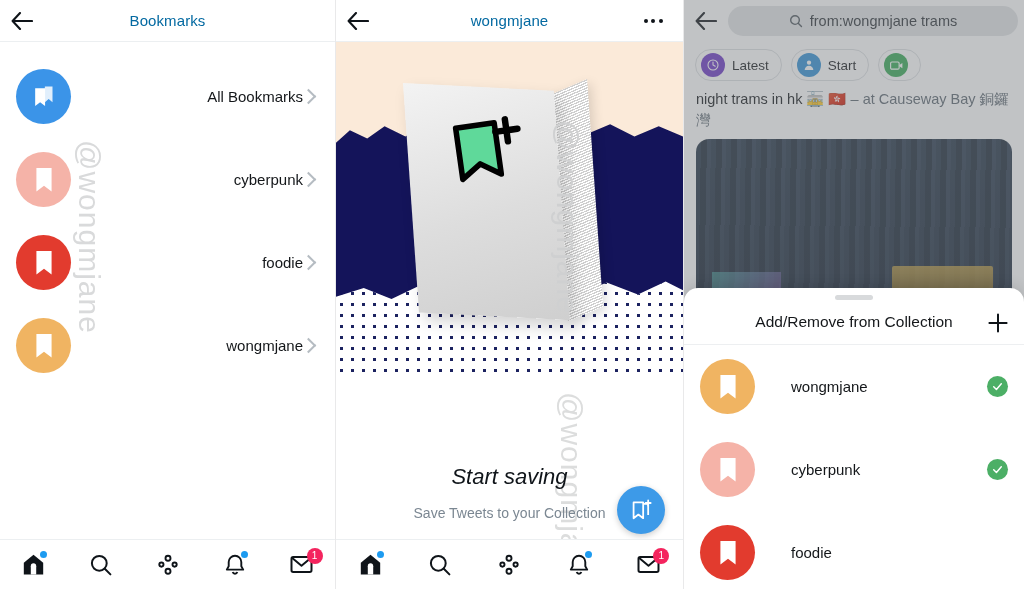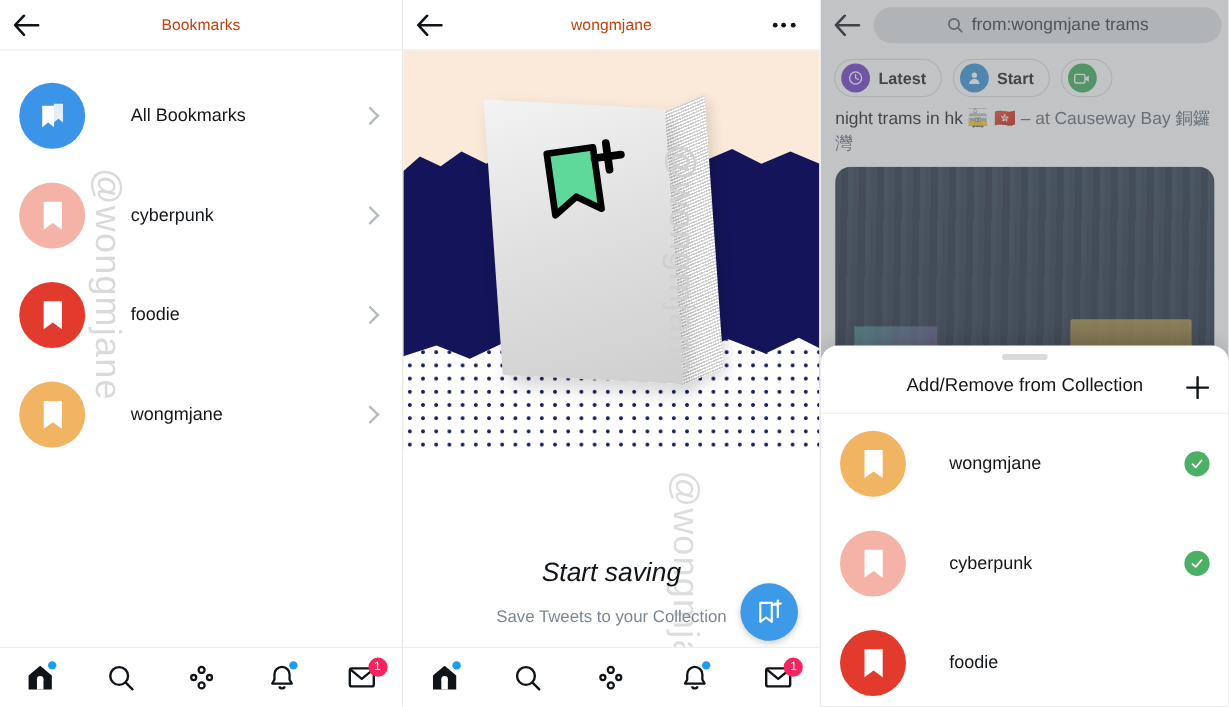--- a/index.html
+++ b/index.html
@@ -32,21 +32,21 @@
   .appbar {
     position: relative;
     height: 42px;
     display: flex; align-items: center;
     background: #ffffff;
     border-bottom: 1px solid #eceff1;
   }
   .appbar-title {
     position: absolute; left: 0; right: 0;
     text-align: center;
-    font-size: 13px; color: #c2410c; letter-spacing: .1px;
+    font-size: 15px; color: #0369a1; letter-spacing: .1px;
   }
   .back-arrow {
     position: relative; z-index: 3;
     width: 44px; height: 42px;
     display: flex; align-items: center; justify-content: center;
     cursor: pointer;
   }
   .more-dots {
     position: absolute; right: 10px; top: 0;
     width: 40px; height: 42px; z-index: 3;
@@ -55,20 +55,21 @@
     cursor: pointer;
   }
   .more-dots i { width: 4px; height: 4px; border-radius: 50%; background: #0f1419; display: block; }
 
   
   .coll-list { padding-top: 13px; position: relative; z-index: 2; }
   .coll-row {
     display: flex; align-items: center;
     height: 83px; padding: 0 14px 0 16px;
     cursor: pointer;
+    text-align: right;
   }
   .coll-avatar {
     width: 55px; height: 55px; border-radius: 50%;
     display: flex; align-items: center; justify-content: center;
     flex: 0 0 auto;
   }
   .coll-label {
     flex: 1 1 auto;
     margin-left: 38px;
     font-size: 15px; color: #14171a;
@@ -194,21 +195,20 @@
     gap: 7px;
     cursor: text;
   }
   .search-text { font-size: 14.5px; color: #2b3136; }
 
   .chips-row {
     display: flex; gap: 9px;
     padding: 7px 0 8px 11px;
     background: #ffffff;
     overflow: hidden;
-    font-weight: bold;
   }
   .chip {
     display: flex; align-items: center; gap: 7px;
     height: 32px; padding: 0 12px 0 5px;
     border: 1px solid #dcdfe2; border-radius: 17px;
     background: #fff;
     flex: 0 0 auto;
     cursor: pointer;
   }
   .chip-ico { width: 24px; height: 24px; border-radius: 50%; display: flex; align-items: center; justify-content: center; flex: 0 0 auto; }

